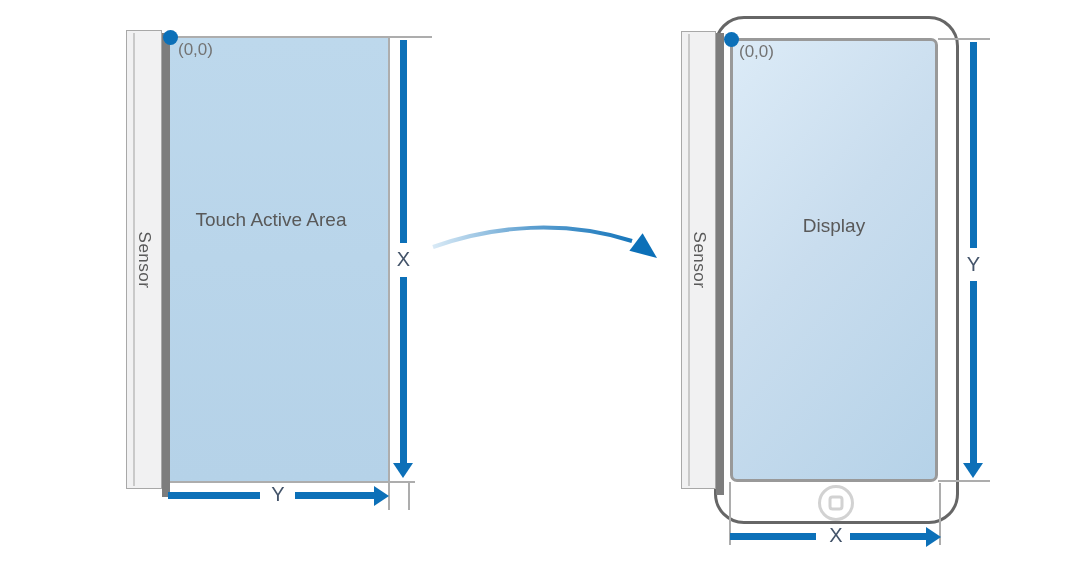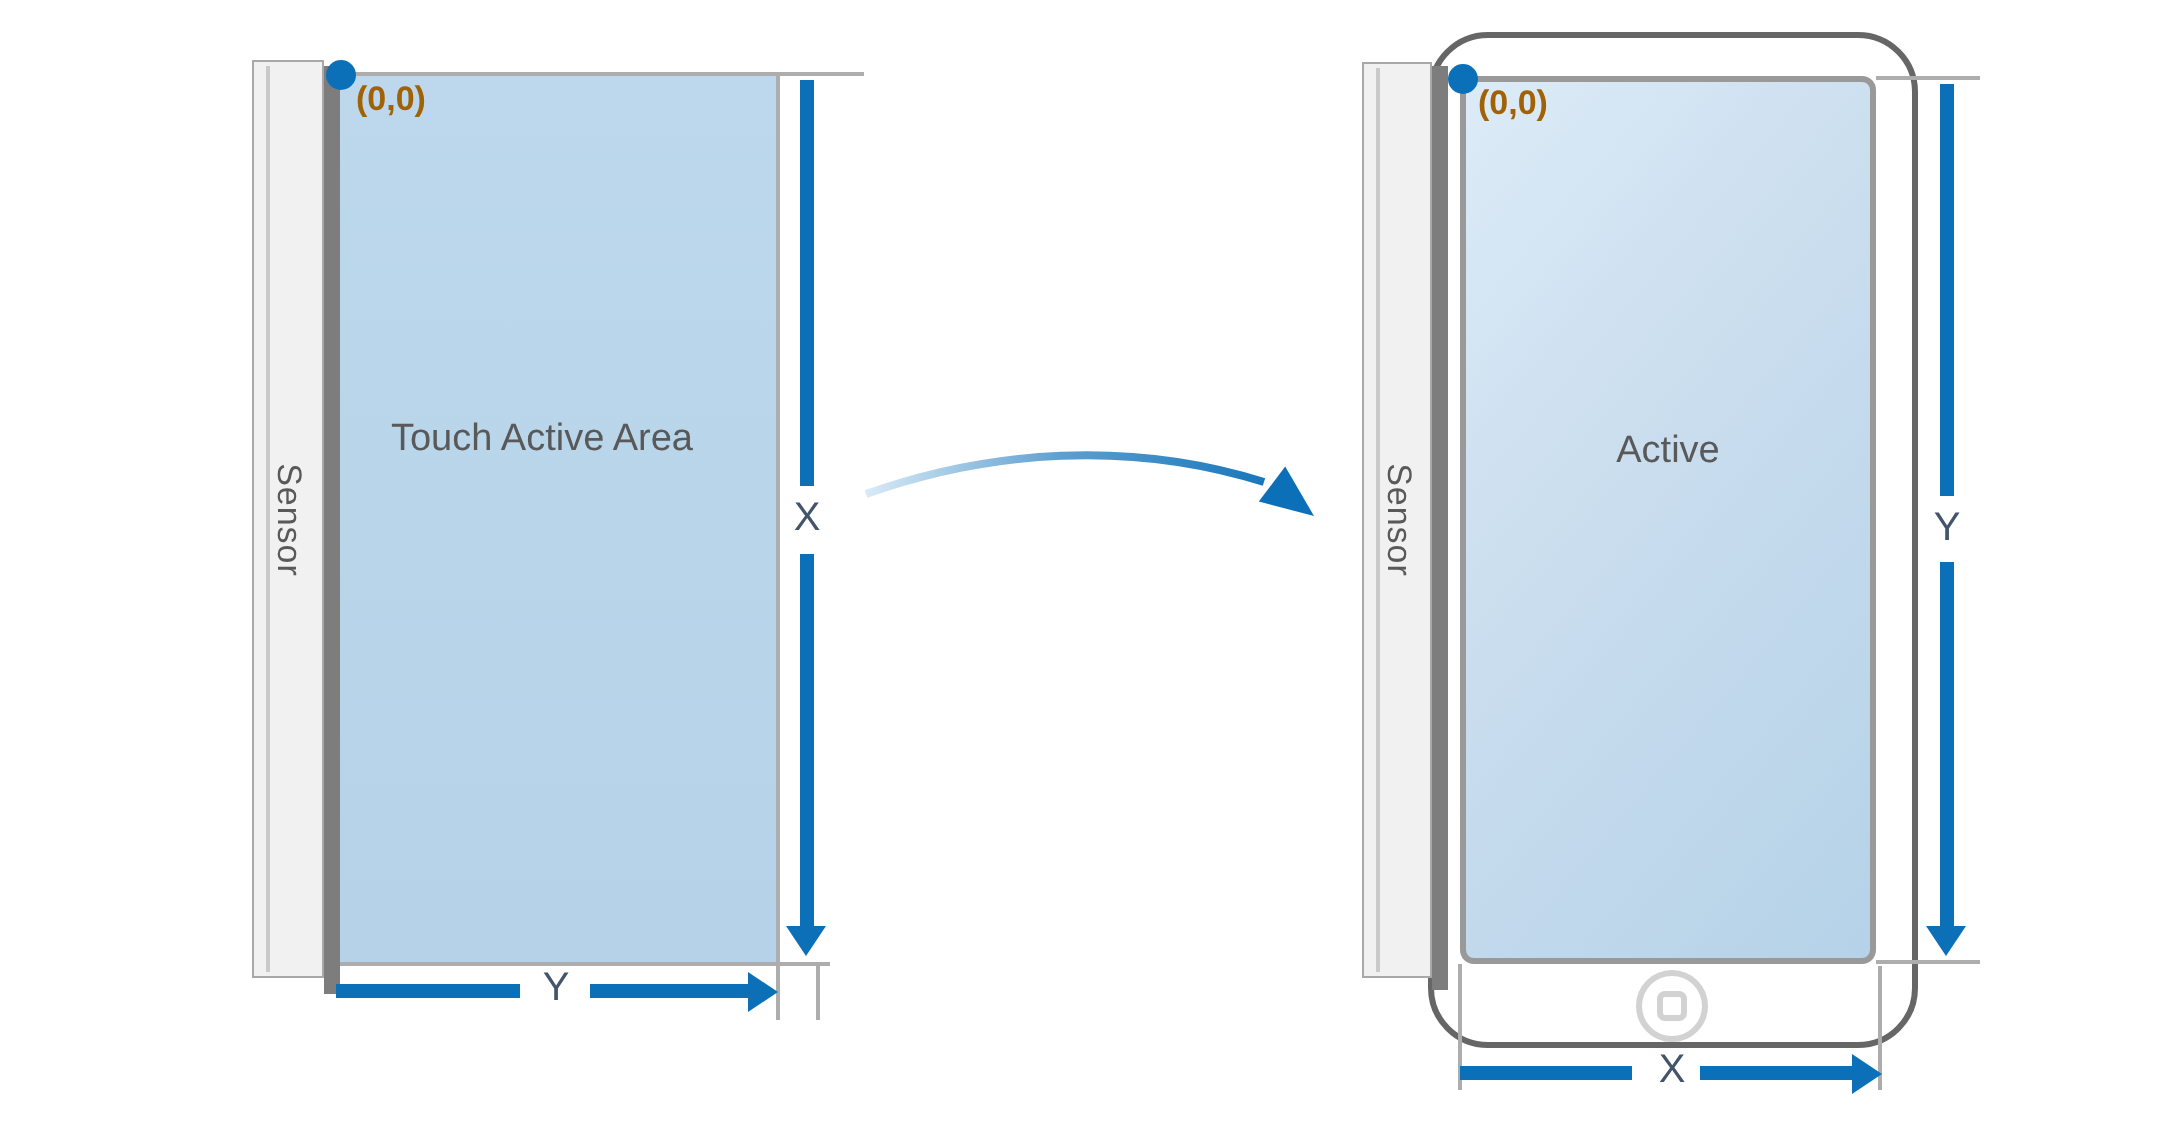--- a/index.html
+++ b/index.html
@@ -21,21 +21,21 @@
   .area-title{color:#595959;font-size:19px;text-align:center;line-height:1.28;}
 
   
   .phone{border:3.5px solid #666;border-radius:30px;background:#fff;box-sizing:border-box;}
   .home-button{width:36px;height:36px;border:3px solid #d2d2d2;border-radius:50%;box-sizing:border-box;}
   .home-button-square{position:absolute;left:50%;top:50%;transform:translate(-50%,-50%);
     width:15px;height:15px;border:3px solid #d2d2d2;border-radius:4px;box-sizing:border-box;}
 
   
   .origin-dot{width:15px;height:15px;border-radius:50%;background:#0c70b8;}
-  .origin-label{color:#a16207;font-size:17px;font-weight:bold;}
+  .origin-label{color:#737373;font-size:17px;}
 
   
   .dim-line{background:#0c70b8;}
   .dim-label{color:#44546a;font-size:20px;text-align:center;}
   .arrow-down{width:0;height:0;border-left:10px solid transparent;border-right:10px solid transparent;
     border-top:15px solid #0c70b8;}
   .arrow-right{width:0;height:0;border-top:10px solid transparent;border-bottom:10px solid transparent;
     border-left:15px solid #0c70b8;}
 
   
@@ -102,21 +102,21 @@
     <div class="abs ext-v" style="left:169px;top:482px;height:63px;"></div>
     <div class="abs ext-v" style="left:379px;top:483px;height:62px;"></div>
 
     <div class="abs sensor-bar" style="left:121px;top:31px;width:35px;height:458px;">
       <div class="abs sensor-inner-line" style="left:6px;top:2px;height:452px;"></div>
       <div class="sensor-text">Sensor</div>
     </div>
     <div class="abs sensor-strip" style="left:156px;top:33px;width:8px;height:462px;"></div>
 
     <div class="abs display-area" style="left:170px;top:38px;width:208px;height:444px;"></div>
-    <div class="abs area-title" style="left:170px;top:214px;width:208px;">Active</div>
+    <div class="abs area-title" style="left:170px;top:214px;width:208px;">Display</div>
 
     <div class="abs home-button" style="left:258px;top:485px;">
       <div class="home-button-square"></div>
     </div>
 
     <div class="abs origin-dot" style="left:164px;top:32px;"></div>
     <div class="abs origin-label" style="left:179px;top:42px;">(0,0)</div>
 
     <div class="abs dim-line" style="left:410px;top:42px;width:7px;height:206px;"></div>
     <div class="abs dim-label" style="left:398px;top:253px;width:31px;">Y</div>

